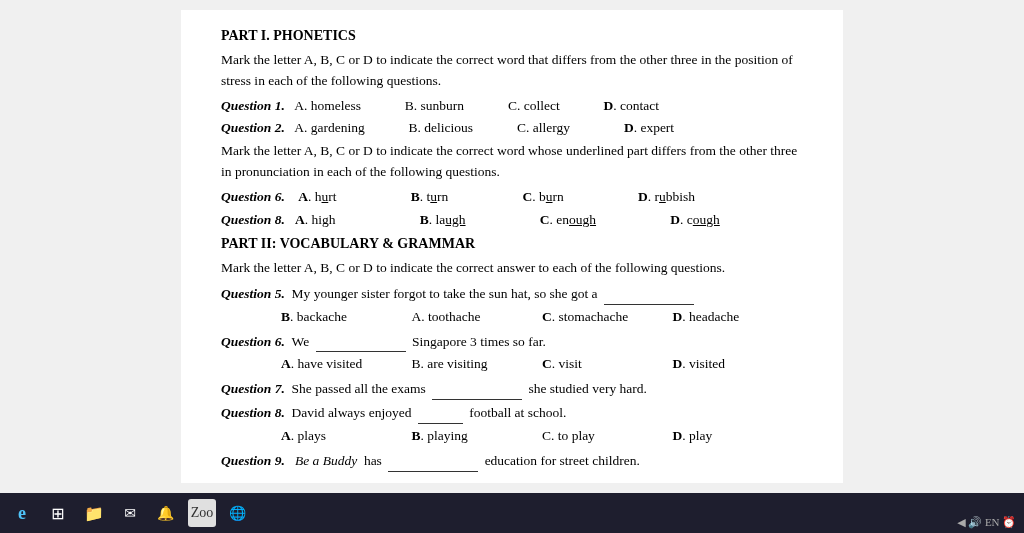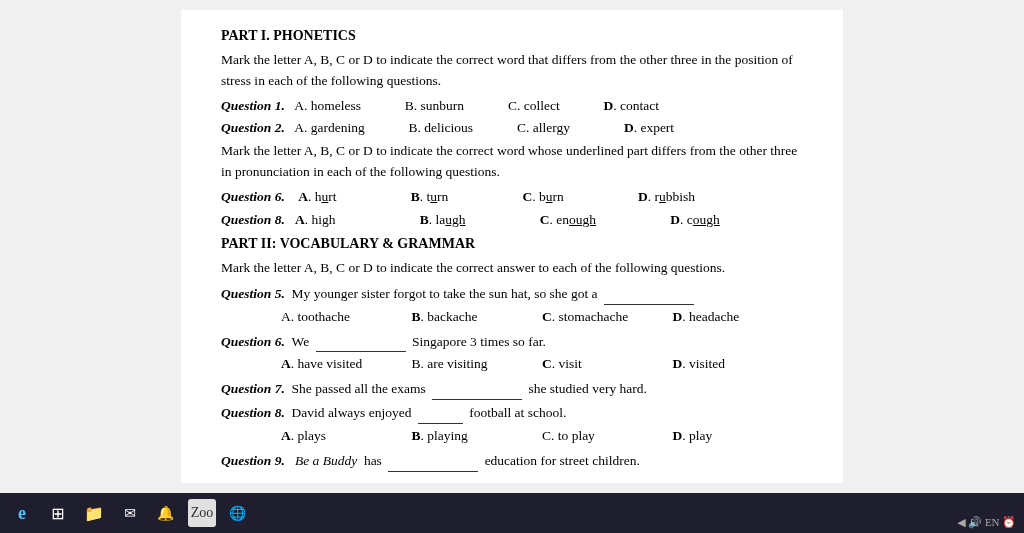--- a/index.html
+++ b/index.html
@@ -169,22 +169,22 @@
     <div class="part-title">PART II: VOCABULARY &amp; GRAMMAR</div>
 
     <div class="instruction">Mark the letter A, B, C or D to indicate the correct answer to each of the following questions.</div>
 
     <div class="question-line">
       <span class="q-label"><em><strong>Question 5.</strong></em></span>
       &nbsp;<span>My younger sister forgot to take the sun hat, so she got a</span>
       <span class="blank">&nbsp;</span>
     </div>
     <div class="options-4col-indent">
+      <span><strong>B</strong>. backache</span>
       <span>A. toothache</span>
-      <span><strong>B</strong>. backache</span>
       <span><strong>C</strong>. stomachache</span>
       <span><strong>D</strong>. headache</span>
     </div>
 
     <div class="question-line">
       <span class="q-label"><em><strong>Question 6.</strong></em></span>
       &nbsp;<span>We</span>
       <span class="blank">&nbsp;</span>
       <span>Singapore 3 times so far.</span>
     </div>

